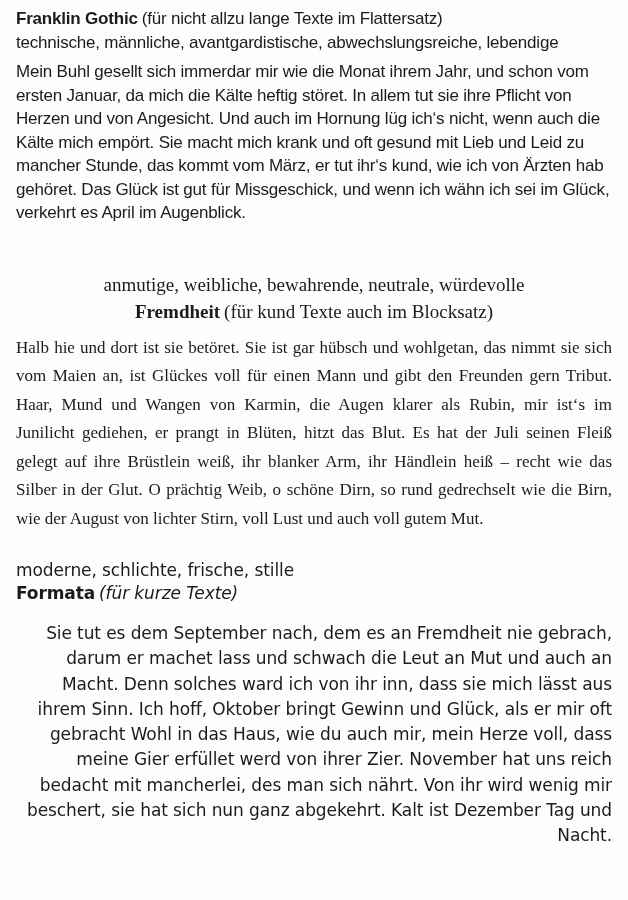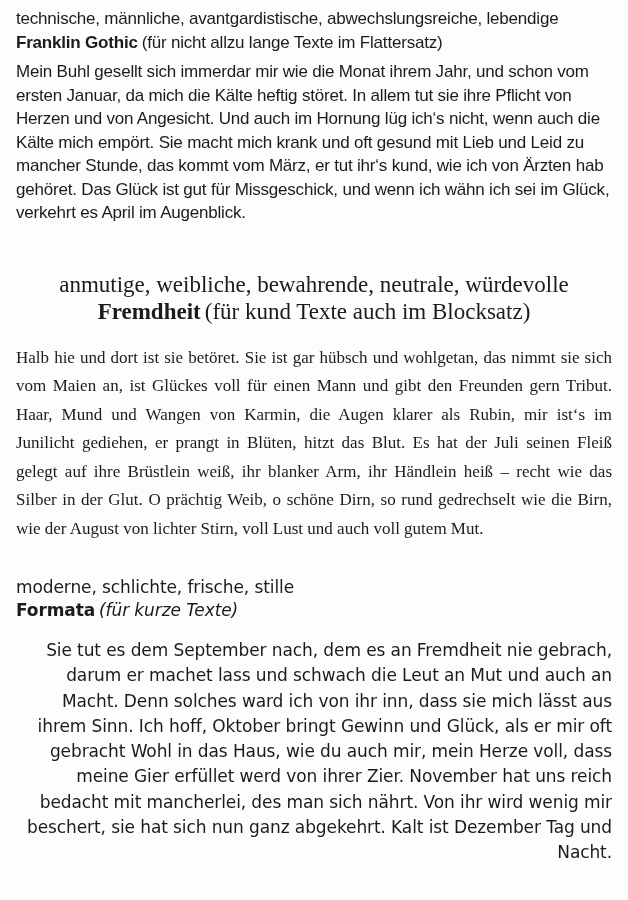--- a/index.html
+++ b/index.html
@@ -33,50 +33,50 @@
   
   .sec2 {
     font-family: "Liberation Serif", serif;
     font-size: 17px;
     line-height: 28.5px;
     margin-top: 46px;
   }
   .sec2 .hdr {
     text-align: center;
     line-height: 27px;
-    font-size: 23px;
+    font-size: 19px;
   }
-  .sec2 .para { margin-top: 19px; text-align: justify; }
+  .sec2 .para { margin-top: 9px; text-align: justify; }
 
   
   .sec3 {
     font-family: "DejaVu Sans", sans-serif;
     font-size: 17px;
     letter-spacing: -0.1px;
     line-height: 25.3px;
-    margin-top: 33px;
+    margin-top: 26px;
   }
   .sec3 .hdr { line-height: 22.5px; }
   .sec3 .para { margin-top: 17px; text-align: right; }
 
   .fname { font-weight: bold; }
   .note { margin-left: 4px; }
   .sec3 .note { font-style: italic; text-align: right; }
 </style>
 </head>
 <body>
 
 <div class="page">
 
   <section class="sec1">
     <div class="hdr">
-      <div>technische, männliche, avantgardistische, abwechslungsreiche, lebendige</div>
       <div>
         <span class="fname">Franklin Gothic</span><span class="note">(für nicht allzu lange Texte im Flattersatz)</span>
       </div>
+      <div>technische, männliche, avantgardistische, abwechslungsreiche, lebendige</div>
     </div>
     <p class="para">Mein Buhl gesellt sich immerdar mir wie die Monat ihrem Jahr, und schon vom ersten Januar, da mich die Kälte heftig störet. In allem tut sie ihre Pflicht von Herzen und von Angesicht. Und auch im Hornung lüg ich‘s nicht, wenn auch die Kälte mich empört. Sie macht mich krank und oft gesund mit Lieb und Leid zu mancher Stunde, das kommt vom März, er tut ihr‘s kund, wie ich von Ärzten hab gehöret. Das Glück ist gut für Missgeschick, und wenn ich wähn ich sei im Glück, verkehrt es April im Augenblick.</p>
   </section>
 
   <section class="sec2">
     <div class="hdr">
       <div>anmutige, weibliche, bewahrende, neutrale, würdevolle</div>
       <div>
         <span class="fname">Fremdheit</span><span class="note">(für kund Texte auch im Blocksatz)</span>
       </div>

